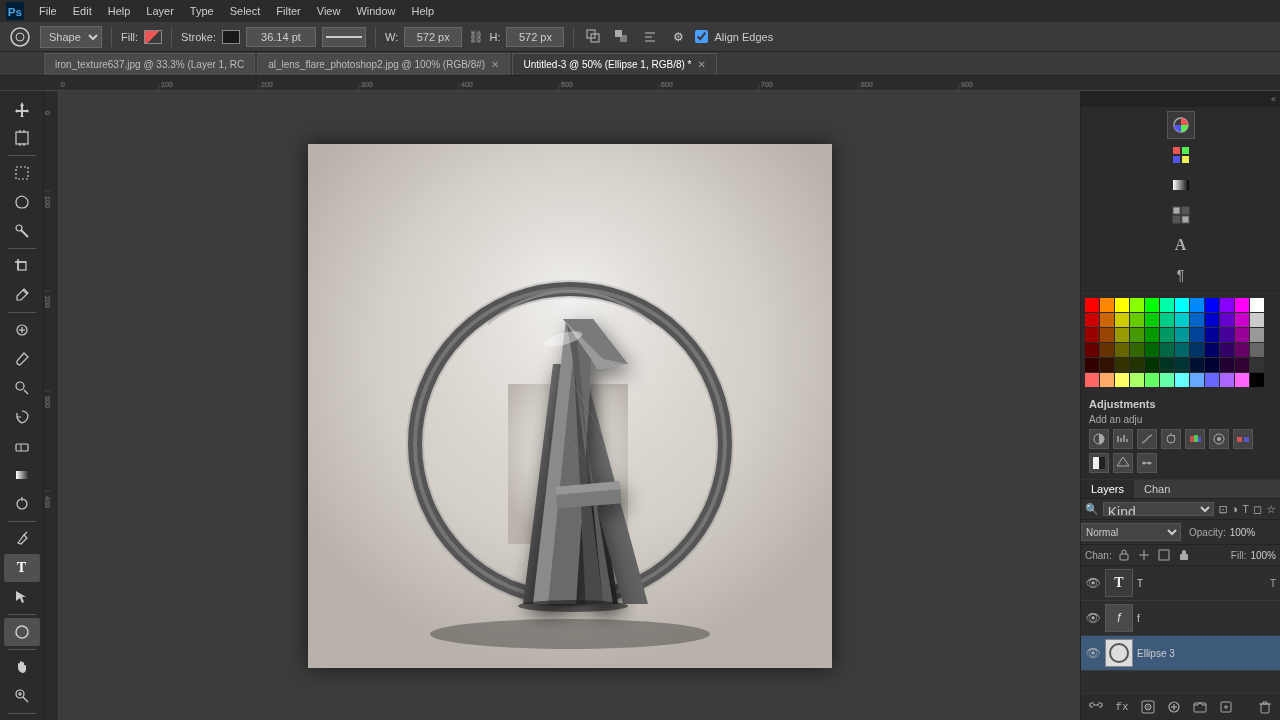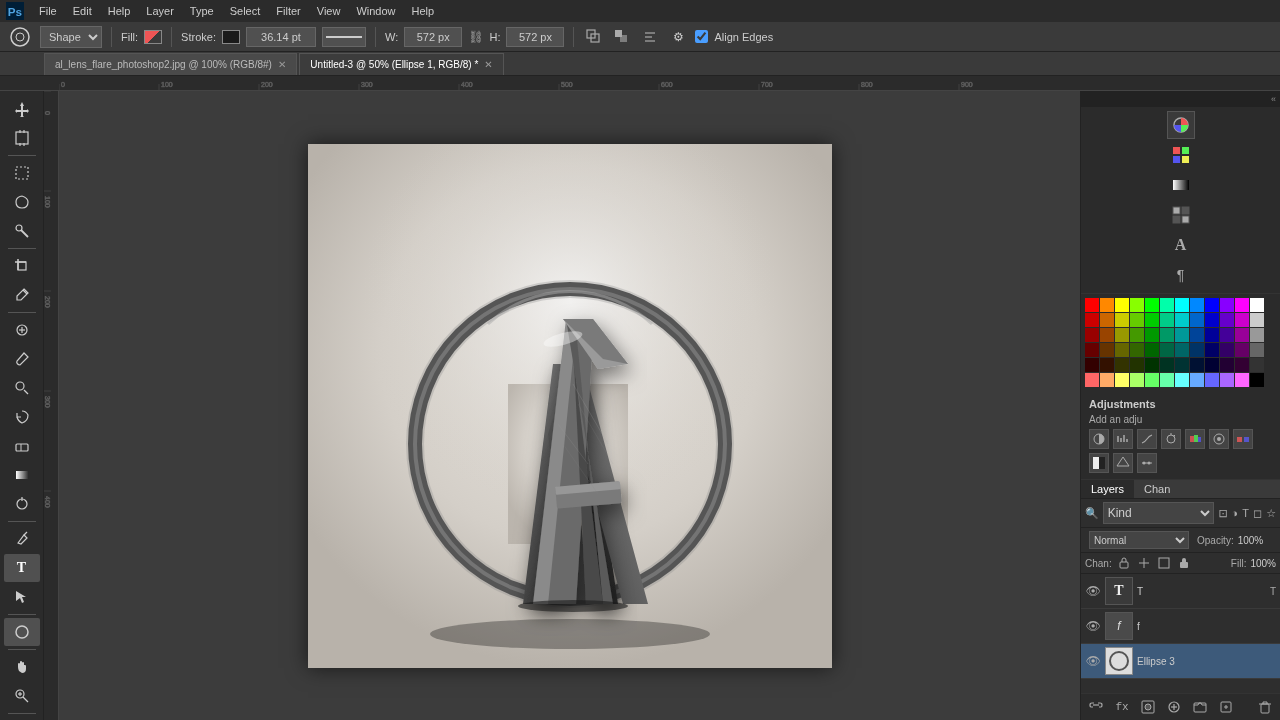--- a/index.html
+++ b/index.html
@@ -66,23 +66,23 @@
     .adjust-icon { width: 20px; height: 20px; background: #444; border: 1px solid #555; display: flex; align-items: center; justify-content: center; font-size: 9px; cursor: pointer; }
 
     
     #layers-section { flex: 1; display: flex; flex-direction: column; overflow: hidden; }
     #layers-tabs { display: flex; background: #3a3a3a; border-bottom: 1px solid #222; }
     .layers-tab { padding: 3px 10px; font-size: 11px; color: #ccc; cursor: pointer; }
     .layers-tab.active { background: #2b2b2b; color: #fff; }
     
     #layers-kind-bar { display: flex; align-items: center; padding: 3px 4px; gap: 4px; background: #2e2e2e; border-bottom: 1px solid #222; }
     .layers-kind-icon { font-size: 11px; color: #aaa; }
-    .layers-kind-select { background: #444; border: 1px solid #555; color: #ccc; font-size: 12px; height: 22px; flex: 1; cursor: pointer; }
-    
-    #layers-blend-bar { display: flex; align-items: center; padding: 3px 8px; gap: 4px; background: #2e2e2e; border-bottom: 1px solid #222; }
+    .layers-kind-select { background: #444; border: 1px solid #555; color: #ccc; font-size: 14px; height: 14px; flex: 1; cursor: pointer; }
+    
+    #layers-blend-bar { display: flex; align-items: center; padding: 3px 0; gap: 4px; background: #2e2e2e; border-bottom: 1px solid #222; }
     .layers-blend-select { background: #444; border: 1px solid #555; color: #ccc; font-size: 10px; height: 18px; width: 100px; cursor: pointer; }
     
     #layers-lock-bar { display: flex; align-items: center; padding: 2px 4px; gap: 4px; background: #2e2e2e; border-bottom: 1px solid #222; }
     .lock-label { font-size: 10px; color: #aaa; }
     .lock-icon { width: 16px; height: 16px; display: flex; align-items: center; justify-content: center; font-size: 10px; color: #aaa; cursor: pointer; }
     
     #layers-list { flex: 1; overflow-y: auto; background: #2e2e2e; }
     .layer-item { display: flex; align-items: center; padding: 3px 4px; gap: 4px; border-bottom: 1px solid #3a3a3a; cursor: pointer; min-height: 34px; }
     .layer-item.active { background: #3d5a7a; }
     .layer-vis-icon { font-size: 12px; color: #aaa; cursor: pointer; width: 16px; text-align: center; }
@@ -175,20 +175,23 @@
         <line x1="3" y1="8" x2="10" y2="8" stroke="#aaa" stroke-width="1.2"></line>
         <line x1="3" y1="12" x2="13" y2="12" stroke="#aaa" stroke-width="1.2"></line>
       </svg>
   </div>
   <div class="options-icon-btn">⚙</div>
   <input type="checkbox" checked="" class="options-checkbox" style="">
   <span class="align-edges-label">Align Edges</span>
 </div>
 
 <div id="tabs-bar">
+  <div class="tab">
+    <span>iron_texture637.jpg @ 33.3% (Layer 1, RC</span>
+  </div>
   <div class="tab">
     <span>al_lens_flare_photoshop2.jpg @ 100% (RGB/8#)</span>
     <span class="tab-close">✕</span>
   </div>
   <div class="tab active">
     <span>Untitled-3 @ 50% (Ellipse 1, RGB/8) *</span>
     <span class="tab-close">✕</span>
   </div>
 </div>
 

